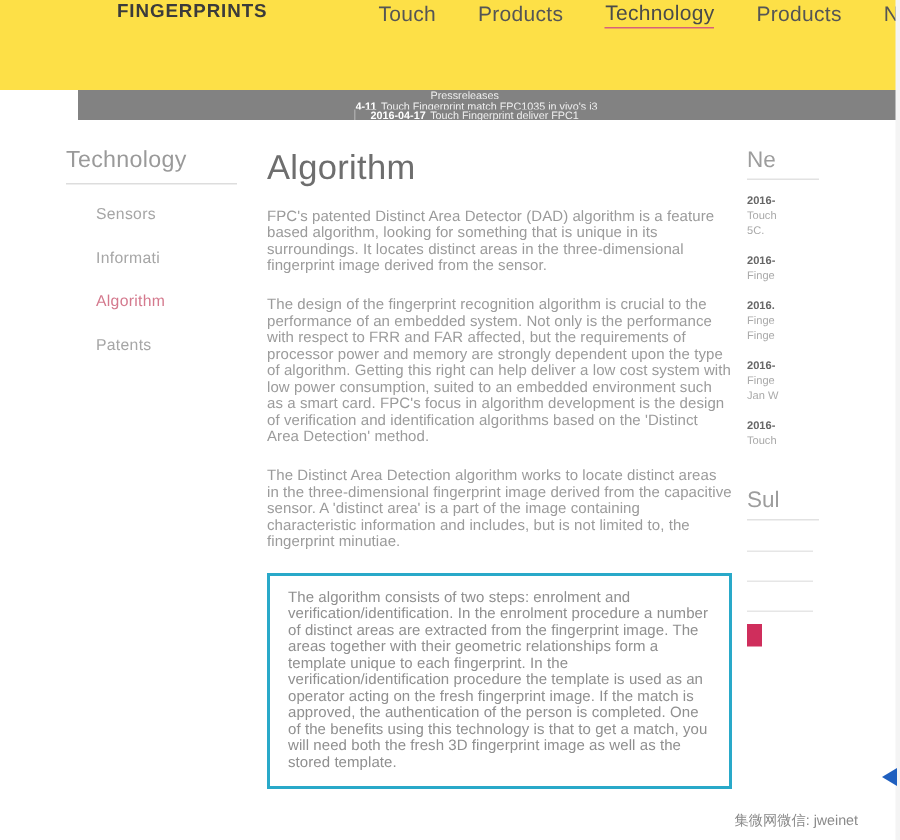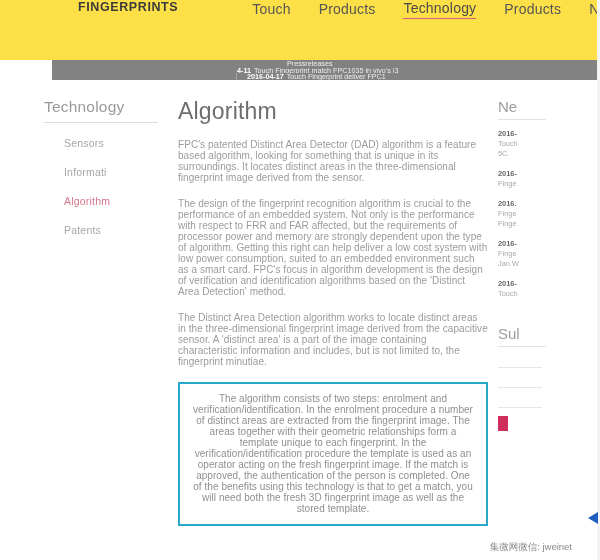--- a/index.html
+++ b/index.html
@@ -130,21 +130,21 @@
     line-height: 11px;
     color: #9b9b9b;
     margin: 0 0 15px 0;
     letter-spacing: 0.05px;
   }
   .highlight-box {
     border: 2px solid #29a9c9;
     padding: 9px 12px 10px 12px;
     margin-top: 4px;
   }
-  .highlight-box .para { margin: 0; color: #8f8f8f; text-align: center; }
+  .highlight-box .para { margin: 0; color: #8f8f8f; }
 
   
   .rail {
     width: 58px;
     padding-left: 10px;
     box-sizing: border-box;
     overflow: hidden;
     position: relative;
   }
   .rail-heading {

